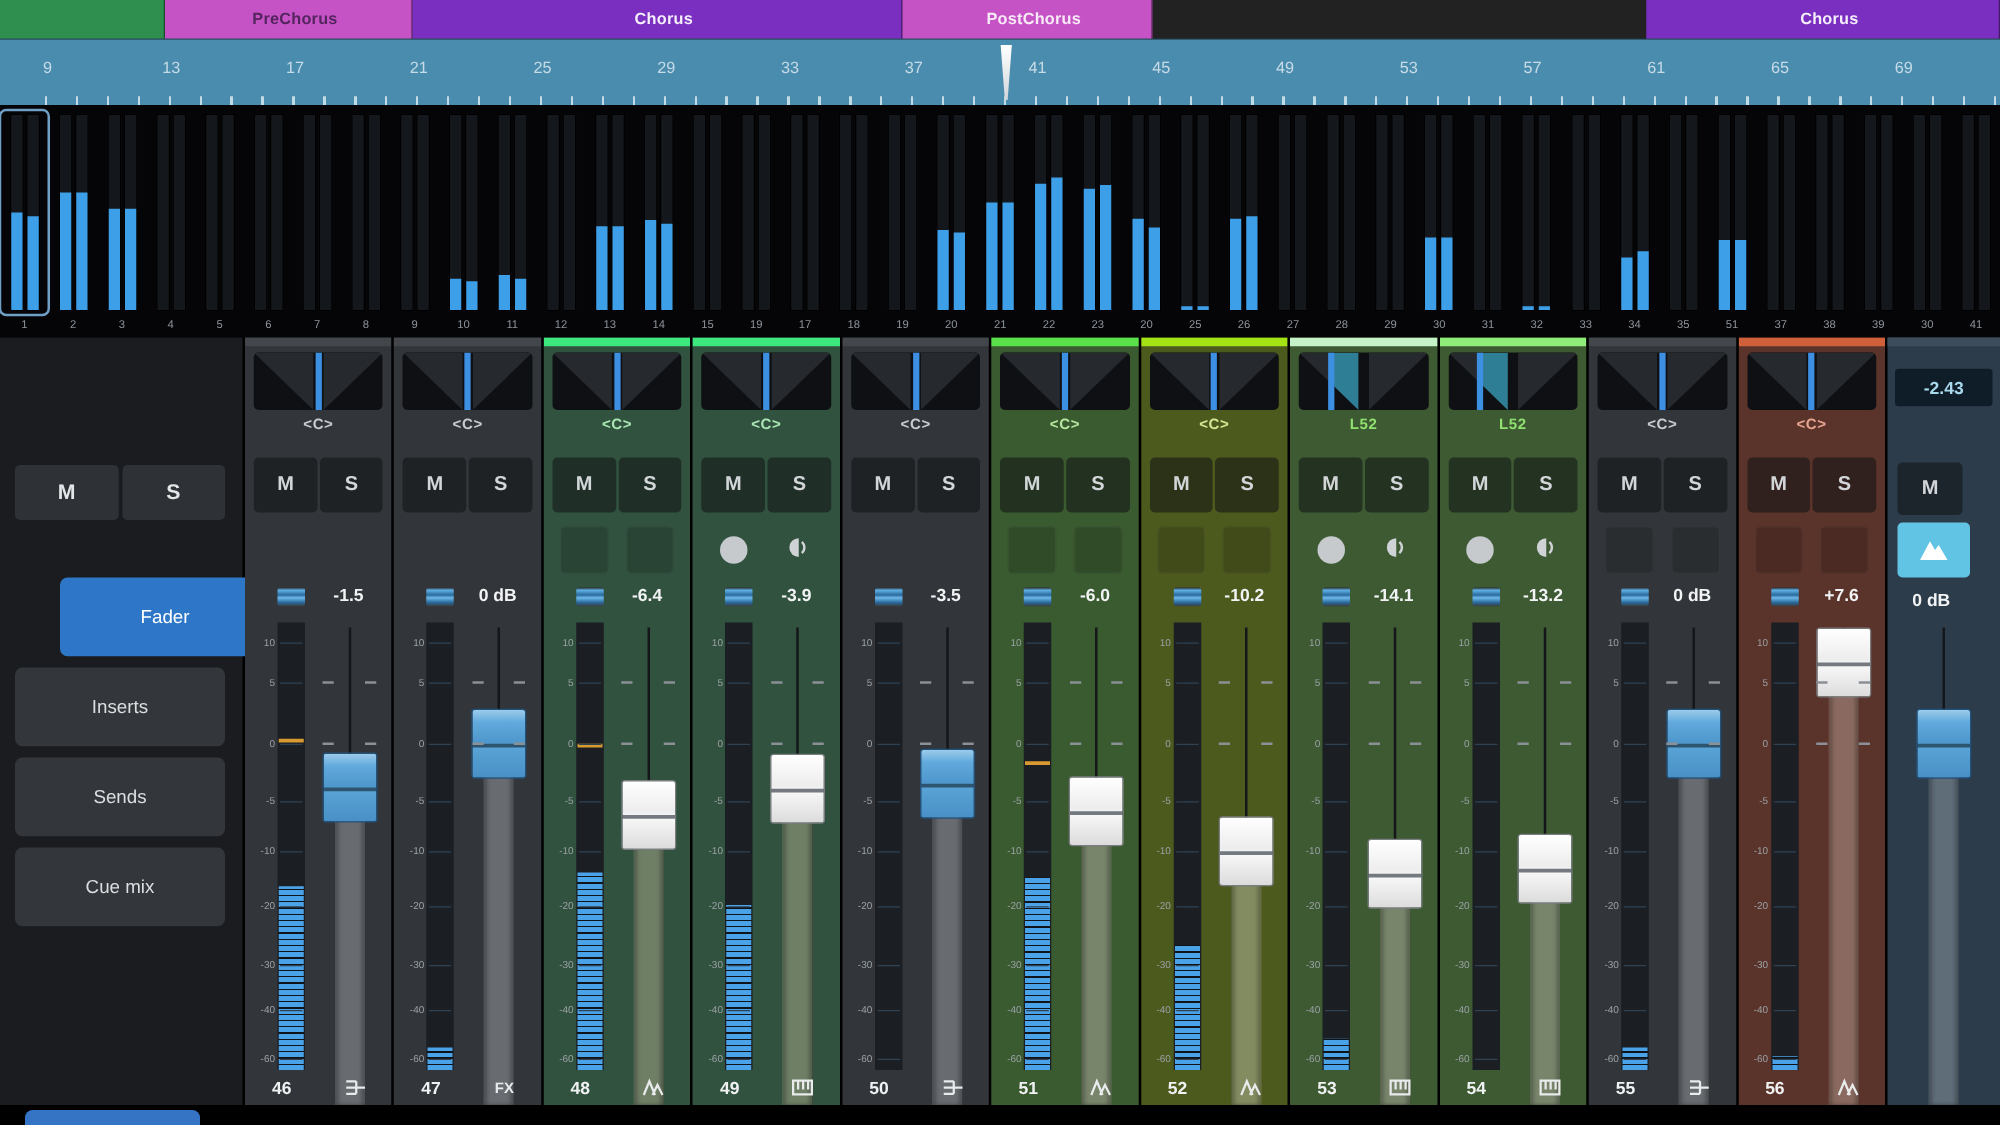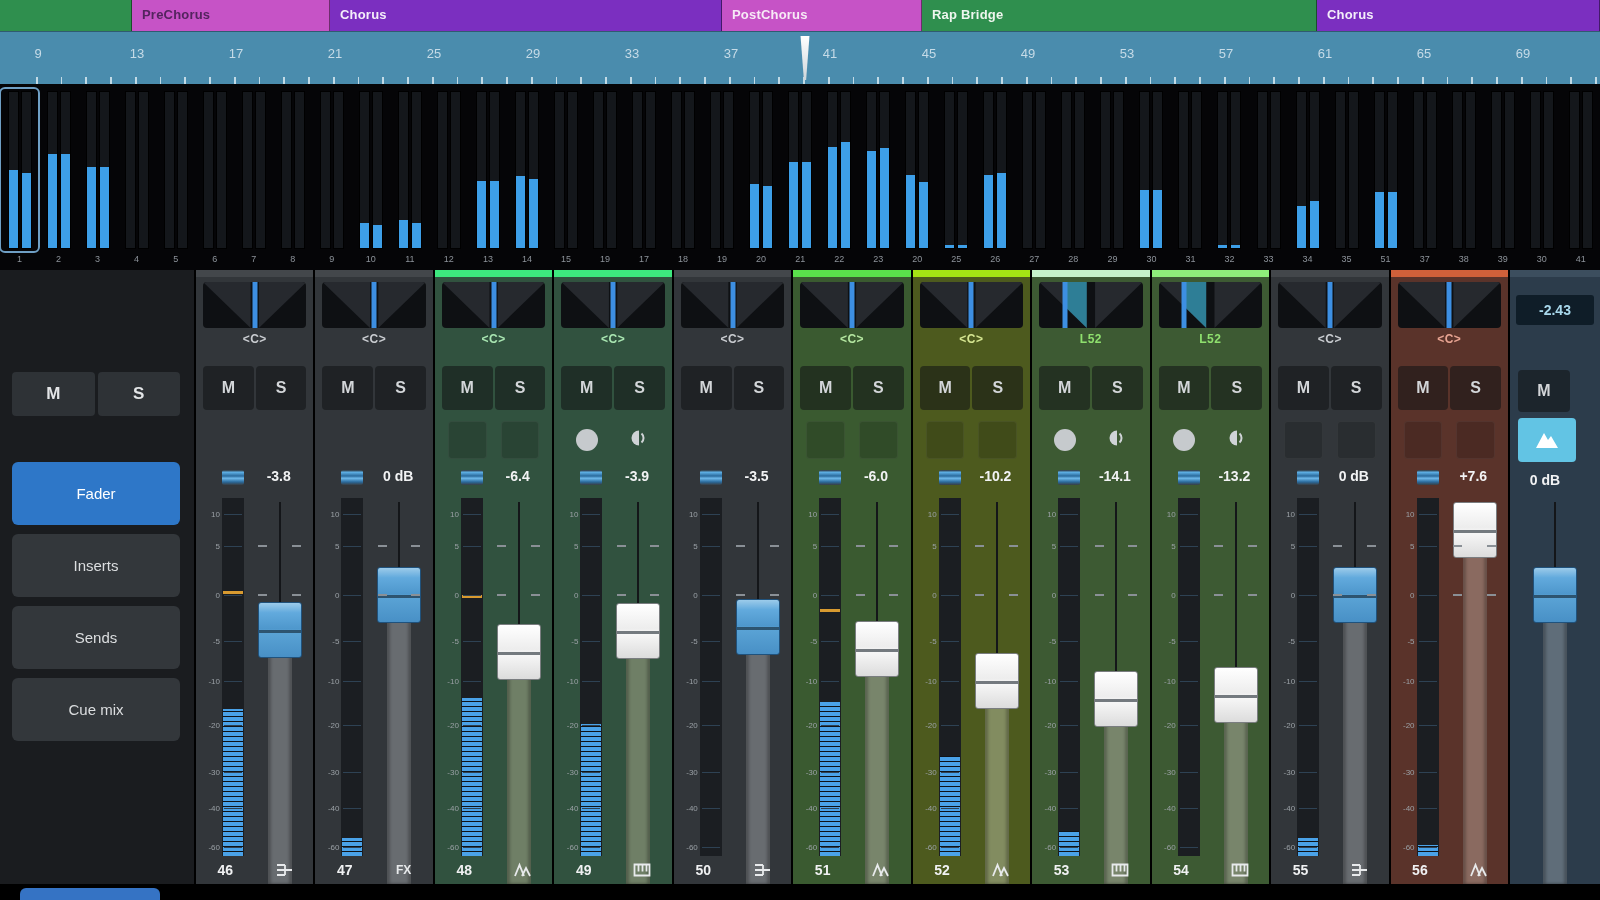--- a/index.html
+++ b/index.html
@@ -2,21 +2,21 @@
 <html><head>
 <meta charset="utf-8">
 <style>
   * { margin:0; padding:0; box-sizing:border-box; }
   html,body { background:#000; }
   body { font-family:"Liberation Sans", sans-serif; }
   #app { position:relative; width:1600px; height:900px; background:#000; overflow:hidden; }
 
   
   #sections { position:absolute; left:0; top:0; width:1600px; height:31px; background:#222; }
-  .section-seg { position:absolute; top:0; height:31px; box-shadow:inset -1px 0 0 rgba(0,0,0,.45); }
+  .section-seg { position:absolute; top:0; height:31px; box-shadow:inset -1px 0 0 rgba(0,0,0,.45);text-align:center; }
   .section-seg span { display:inline-block; padding:7px 0 0 10px; font-size:13px; font-weight:bold; letter-spacing:.2px; }
 
   
   #ruler { position:absolute; left:0; top:31px; width:1600px; height:53px; background:#4a8cad;
     background-image:
       repeating-linear-gradient(90deg, transparent 0px, transparent 22.9px, rgba(215,232,240,.85) 22.9px, rgba(215,232,240,.85) 24.75px);
     background-size:100% 7px; background-position:13px 100%; background-repeat:no-repeat;
     border-top:1px solid rgba(0,0,0,.35); }
   .ruler-num { position:absolute; top:14px; transform:translateX(-50%); font-size:13px; color:#c6dbe7; }
   #playhead { position:absolute; top:4px; width:14px; height:44px; transform:translateX(-50%);
@@ -36,21 +36,21 @@
   
   #mixer { position:absolute; left:0; top:270px; width:1600px; height:614px; background:#000; }
 
   
   #sidebar { position:absolute; left:0; top:0; width:194px; height:614px; background:#1a1c1f; }
   #sb-ms { position:absolute; left:12px; top:102px; width:168px; height:44px; display:flex; gap:3px; }
   #sb-ms div { flex:1; background:#2e3236; border-radius:4px; color:#e3e5e7; font-size:17px; font-weight:bold;
     display:flex; align-items:center; justify-content:center; }
   .sb-btn { position:absolute; left:12px; width:168px; height:63px; background:#33373b; border-radius:6px;
     color:#dcdee0; font-size:15px; display:flex; align-items:center; justify-content:center; }
-  .sb-btn.active { background:#2e77c8; color:#fff; }
+  .sb-btn.active { background:#2e77c8; color:#fff;margin-left:36px; }
 
   
   #strips { position:absolute; left:196px; top:0; width:1312px; height:614px; display:flex; gap:2px; }
   .strip { position:relative; flex:1 1 0; background:var(--body); overflow:hidden; }
   .stripe { position:absolute; left:0; top:0; right:0; height:7px; background:var(--stripe); }
   .panbox { position:absolute; left:7px; top:12px; right:7px; height:46px; background:#0e1013; border-radius:4px; overflow:hidden; }
   .tri-l,.tri-r { position:absolute; inset:0; background:#26292e; }
   .tri-l { clip-path:polygon(0% 0%,46% 0%,46% 100%); }
   .tri-r { clip-path:polygon(54% 0%,100% 0%,54% 100%); }
   .pan-wedge { position:absolute; inset:0; background:#2e7e96; clip-path:polygon(25% 0%,46% 0%,46% 100%,25% 54%); }
@@ -109,21 +109,20 @@
 </style>
 </head>
 <body>
 
 <div id="app">
   <div id="sections">
       <div class="section-seg" style="left: 0px; width: 132px; background: rgb(47, 143, 78);"><span style="color: rgb(238, 242, 238);"></span></div>
       <div class="section-seg" style="left: 132px; width: 198px; background: rgb(198, 83, 198);"><span style="color: rgb(83, 36, 94);">PreChorus</span></div>
       <div class="section-seg" style="left: 330px; width: 392px; background: rgb(123, 47, 192);"><span style="color: rgb(244, 238, 250);">Chorus</span></div>
       <div class="section-seg" style="left: 722px; width: 200px; background: rgb(198, 83, 198);"><span style="color: rgb(247, 234, 246);">PostChorus</span></div>
-      <div class="section-seg" style="left: 922px; width: 395px; background: rgb(47, 143, 78);"><span style="color: rgb(238, 246, 238);">Rap Bridge</span></div>
       <div class="section-seg" style="left: 1317px; width: 283px; background: rgb(123, 47, 192);"><span style="color: rgb(244, 238, 250);">Chorus</span></div>
     </div>
   <div id="ruler">
       <div class="ruler-num" style="left: 38px;">9</div>
       <div class="ruler-num" style="left: 137px;">13</div>
       <div class="ruler-num" style="left: 236px;">17</div>
       <div class="ruler-num" style="left: 335px;">21</div>
       <div class="ruler-num" style="left: 434px;">25</div>
       <div class="ruler-num" style="left: 533px;">29</div>
       <div class="ruler-num" style="left: 632px;">33</div>
@@ -538,21 +537,21 @@
       <div class="pan-line" style="left: 50%;"></div>
     </div>
     <div class="panlabel">&lt;C&gt;</div>
     <div class="msrow">
       <div>M</div>
       <div>S</div>
     </div>
 
     <div class="valrow">
       <div class="minicap"></div>
-      <div class="val">-3.8</div>
+      <div class="val">-1.5</div>
     </div>
     <div class="faderzone">
       <div class="scales">
               <div class="scalelab" style="top: 4.5%;">10</div>
               <div class="scalelab" style="top: 13.5%;">5</div>
               <div class="scalelab" style="top: 27%;">0</div>
               <div class="scalelab" style="top: 40%;">-5</div>
               <div class="scalelab" style="top: 51%;">-10</div>
               <div class="scalelab" style="top: 63.5%;">-20</div>
               <div class="scalelab" style="top: 76.5%;">-30</div>

